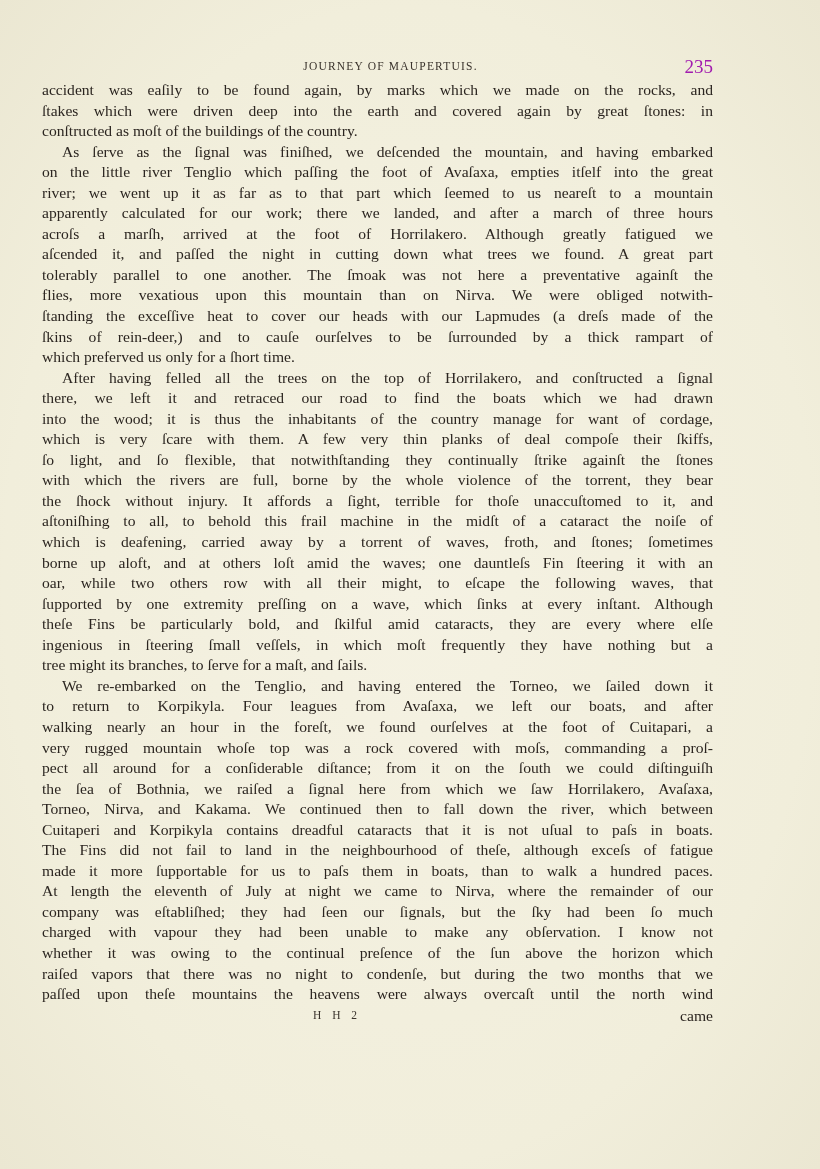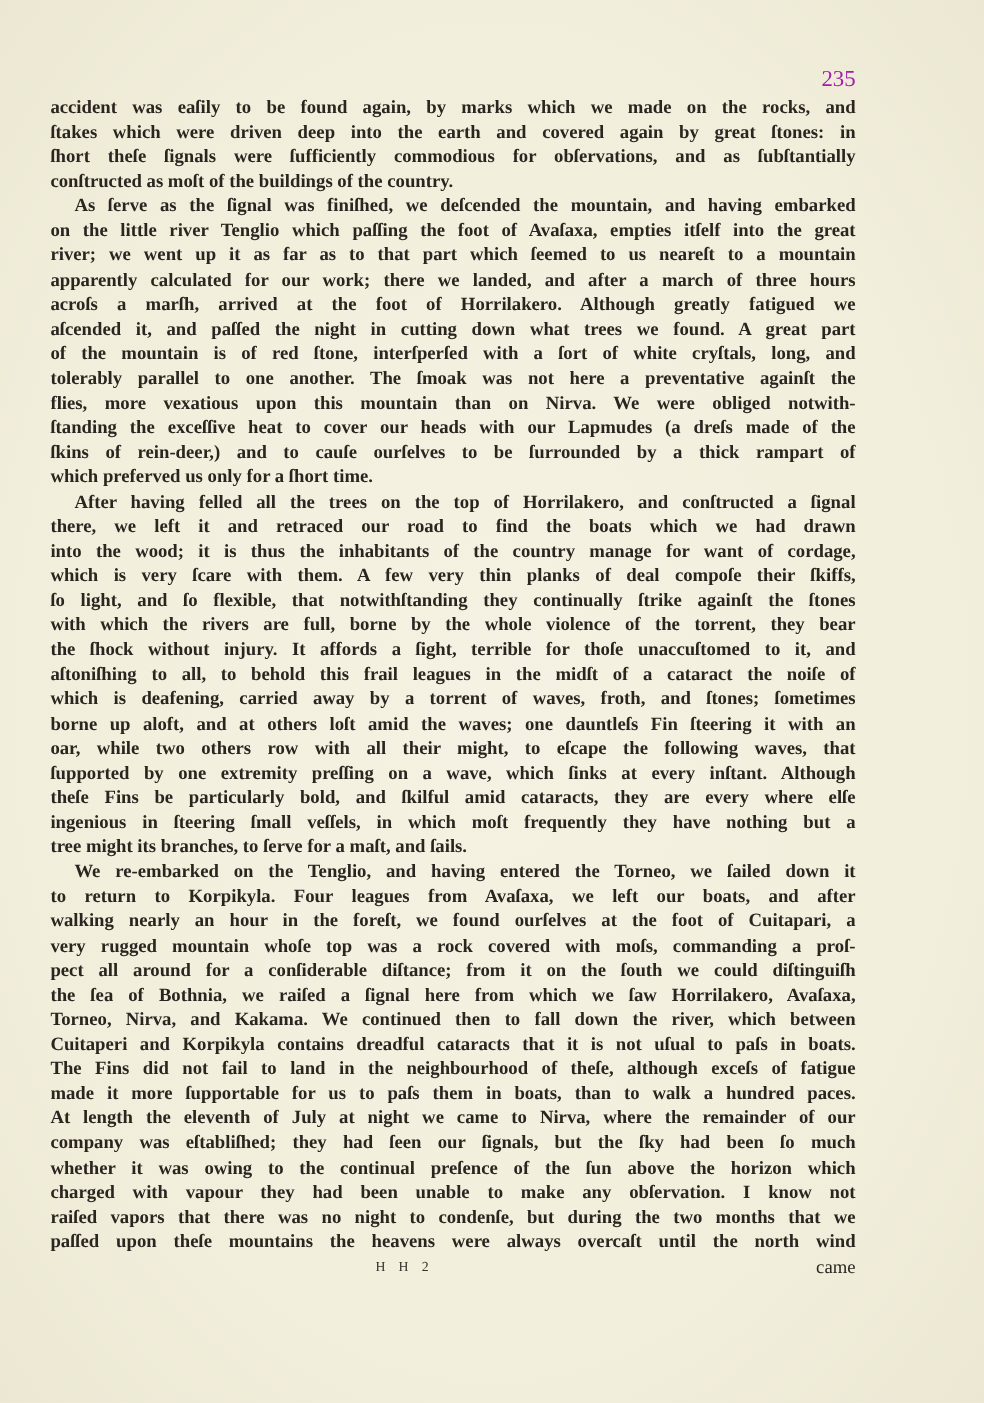--- a/index.html
+++ b/index.html
@@ -51,21 +51,20 @@
       margin: 0;
       font-size: 15.6px;
       line-height: 20.55px;
       text-align: justify;
     }
     .body-text p .line {
       display: block;
       text-align: justify;
       text-align-last: justify;
       white-space: nowrap;
-      font-weight: bold;
     }
     .body-text p .line.last {
       text-align-last: left;
     }
     .body-text p.indent .line.first {
       padding-left: 20px;
     }
     .footer {
       position: relative;
       height: 22px;
@@ -86,53 +85,52 @@
       font-size: 15.6px;
       color: #2b2520;
       margin-left: 36px;
     }
   </style>
 </head>
 <body>
 
 <div class="page">
   <div class="running-head">
+    <div class="running-title">JOURNEY OF MAUPERTUIS.</div>
     <div class="page-number">235</div>
   </div>
 
   <div class="body-text" id="body-text">
       <p>
         <span class="line first">accident was eaſily to be found again, by marks which we made on the rocks, and</span>
         <span class="line">ſtakes which were driven deep into the earth and covered again by great ſtones: in</span>
-        <span class="line">ſhort theſe ſignals were ſufficiently commodious for obſervations, and as ſubſtantially</span>
         <span class="line last">conſtructed as moſt of the buildings of the country.</span>
       </p>
       <p class="indent">
         <span class="line first">As ſerve as the ſignal was finiſhed, we deſcended the mountain, and having embarked</span>
         <span class="line">on the little river Tenglio which paſſing the foot of Avaſaxa, empties itſelf into the great</span>
         <span class="line">river; we went up it as far as to that part which ſeemed to us neareſt to a mountain</span>
         <span class="line">apparently calculated for our work; there we landed, and after a march of three hours</span>
         <span class="line">acroſs a marſh, arrived at the foot of Horrilakero. Although greatly fatigued we</span>
         <span class="line">aſcended it, and paſſed the night in cutting down what trees we found. A great part</span>
-        <span class="line">of the mountain is of red ſtone, interſperſed with a ſort of white cryſtals, long, and</span>
         <span class="line">tolerably parallel to one another. The ſmoak was not here a preventative againſt the</span>
         <span class="line">flies, more vexatious upon this mountain than on Nirva. We were obliged notwith-</span>
         <span class="line">ſtanding the exceſſive heat to cover our heads with our Lapmudes (a dreſs made of the</span>
         <span class="line">ſkins of rein-deer,) and to cauſe ourſelves to be ſurrounded by a thick rampart of</span>
         <span class="line last">which preferved us only for a ſhort time.</span>
       </p>
       <p class="indent">
         <span class="line first">After having felled all the trees on the top of Horrilakero, and conſtructed a ſignal</span>
         <span class="line">there, we left it and retraced our road to find the boats which we had drawn</span>
         <span class="line">into the wood; it is thus the inhabitants of the country manage for want of cordage,</span>
         <span class="line">which is very ſcare with them. A few very thin planks of deal compoſe their ſkiffs,</span>
         <span class="line">ſo light, and ſo flexible, that notwithſtanding they continually ſtrike againſt the ſtones</span>
         <span class="line">with which the rivers are full, borne by the whole violence of the torrent, they bear</span>
         <span class="line">the ſhock without injury. It affords a ſight, terrible for thoſe unaccuſtomed to it, and</span>
-        <span class="line">aſtoniſhing to all, to behold this frail leagues in the midſt of a cataract the noiſe of</span>
+        <span class="line">aſtoniſhing to all, to behold this frail machine in the midſt of a cataract the noiſe of</span>
         <span class="line">which is deafening, carried away by a torrent of waves, froth, and ſtones; ſometimes</span>
         <span class="line">borne up aloft, and at others loſt amid the waves; one dauntleſs Fin ſteering it with an</span>
         <span class="line">oar, while two others row with all their might, to eſcape the following waves, that</span>
         <span class="line">ſupported by one extremity preſſing on a wave, which ſinks at every inſtant. Although</span>
         <span class="line">theſe Fins be particularly bold, and ſkilful amid cataracts, they are every where elſe</span>
         <span class="line">ingenious in ſteering ſmall veſſels, in which moſt frequently they have nothing but a</span>
         <span class="line last">tree might its branches, to ſerve for a maſt, and ſails.</span>
       </p>
       <p class="indent">
         <span class="line first">We re-embarked on the Tenglio, and having entered the Torneo, we ſailed down it</span>
@@ -140,22 +138,22 @@
         <span class="line">walking nearly an hour in the foreſt, we found ourſelves at the foot of Cuitapari, a</span>
         <span class="line">very rugged mountain whoſe top was a rock covered with moſs, commanding a proſ-</span>
         <span class="line">pect all around for a conſiderable diſtance; from it on the ſouth we could diſtinguiſh</span>
         <span class="line">the ſea of Bothnia, we raiſed a ſignal here from which we ſaw Horrilakero, Avaſaxa,</span>
         <span class="line">Torneo, Nirva, and Kakama. We continued then to fall down the river, which between</span>
         <span class="line">Cuitaperi and Korpikyla contains dreadful cataracts that it is not uſual to paſs in boats.</span>
         <span class="line">The Fins did not fail to land in the neighbourhood of theſe, although exceſs of fatigue</span>
         <span class="line">made it more ſupportable for us to paſs them in boats, than to walk a hundred paces.</span>
         <span class="line">At length the eleventh of July at night we came to Nirva, where the remainder of our</span>
         <span class="line">company was eſtabliſhed; they had ſeen our ſignals, but the ſky had been ſo much</span>
+        <span class="line">charged with vapour they had been unable to make any obſervation. I know not</span>
         <span class="line">whether it was owing to the continual preſence of the ſun above the horizon which</span>
-        <span class="line">charged with vapour they had been unable to make any obſervation. I know not</span>
         <span class="line">raiſed vapors that there was no night to condenſe, but during the two months that we</span>
         <span class="line">paſſed upon theſe mountains the heavens were always overcaſt until the north wind</span>
       </p>
     </div>
 
   <div class="footer">
     <div class="signature">H H 2</div>
     <div class="catchword">came</div>
   </div>
 </div>

